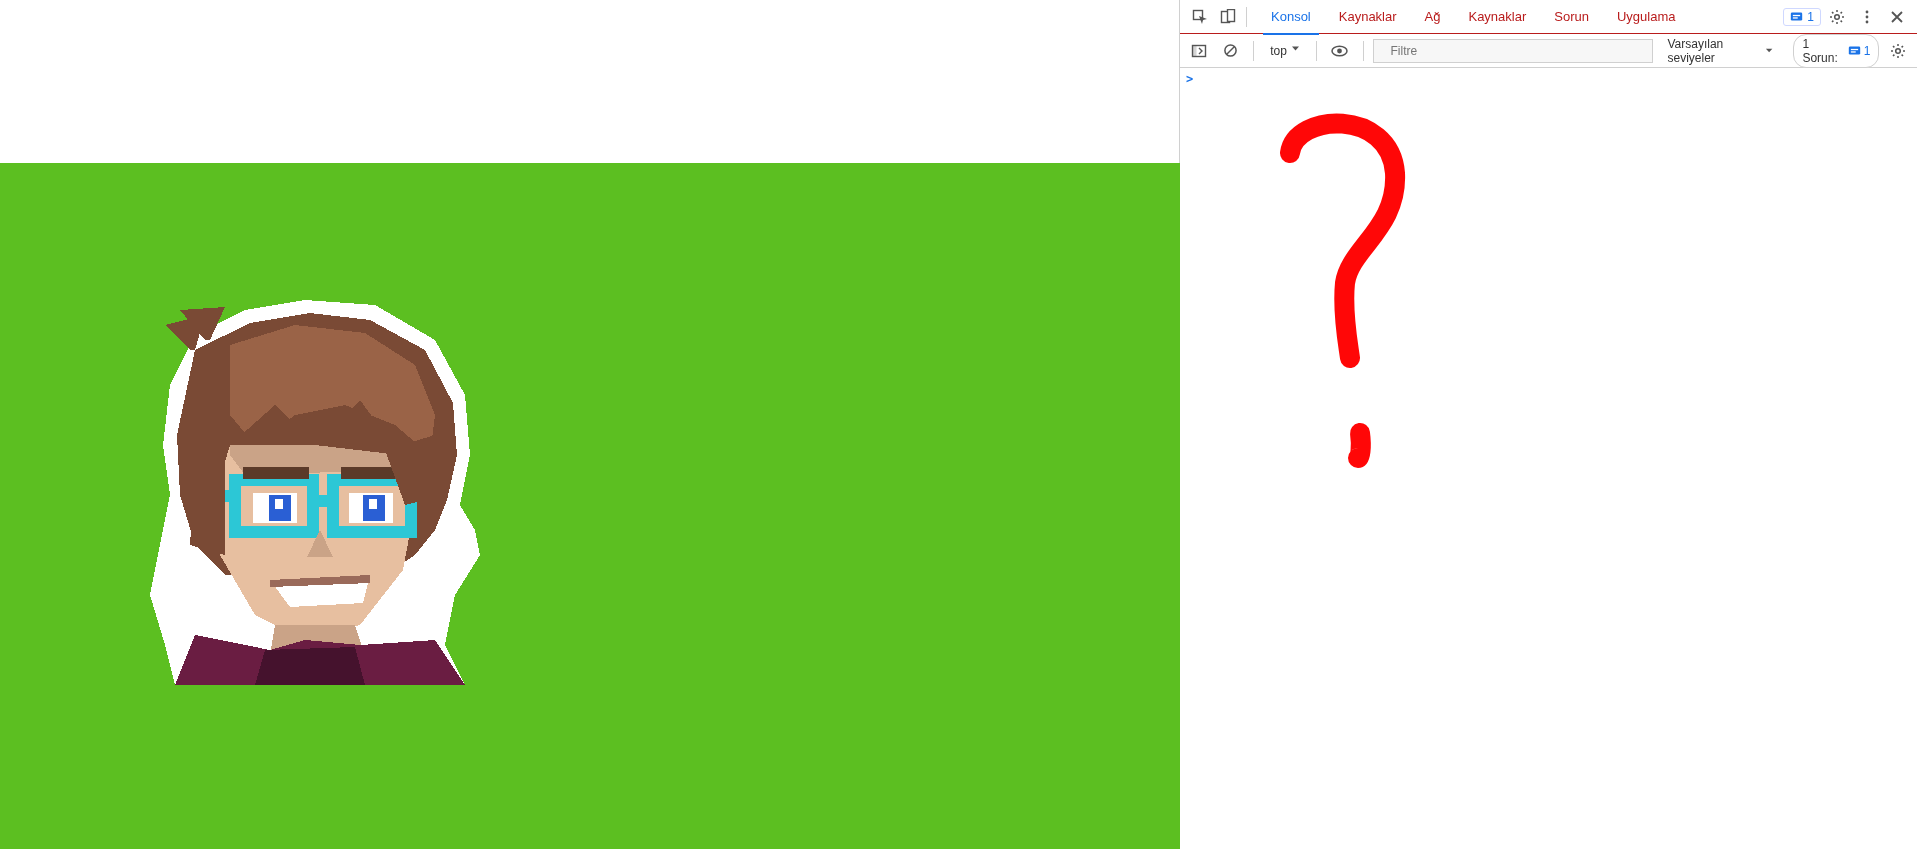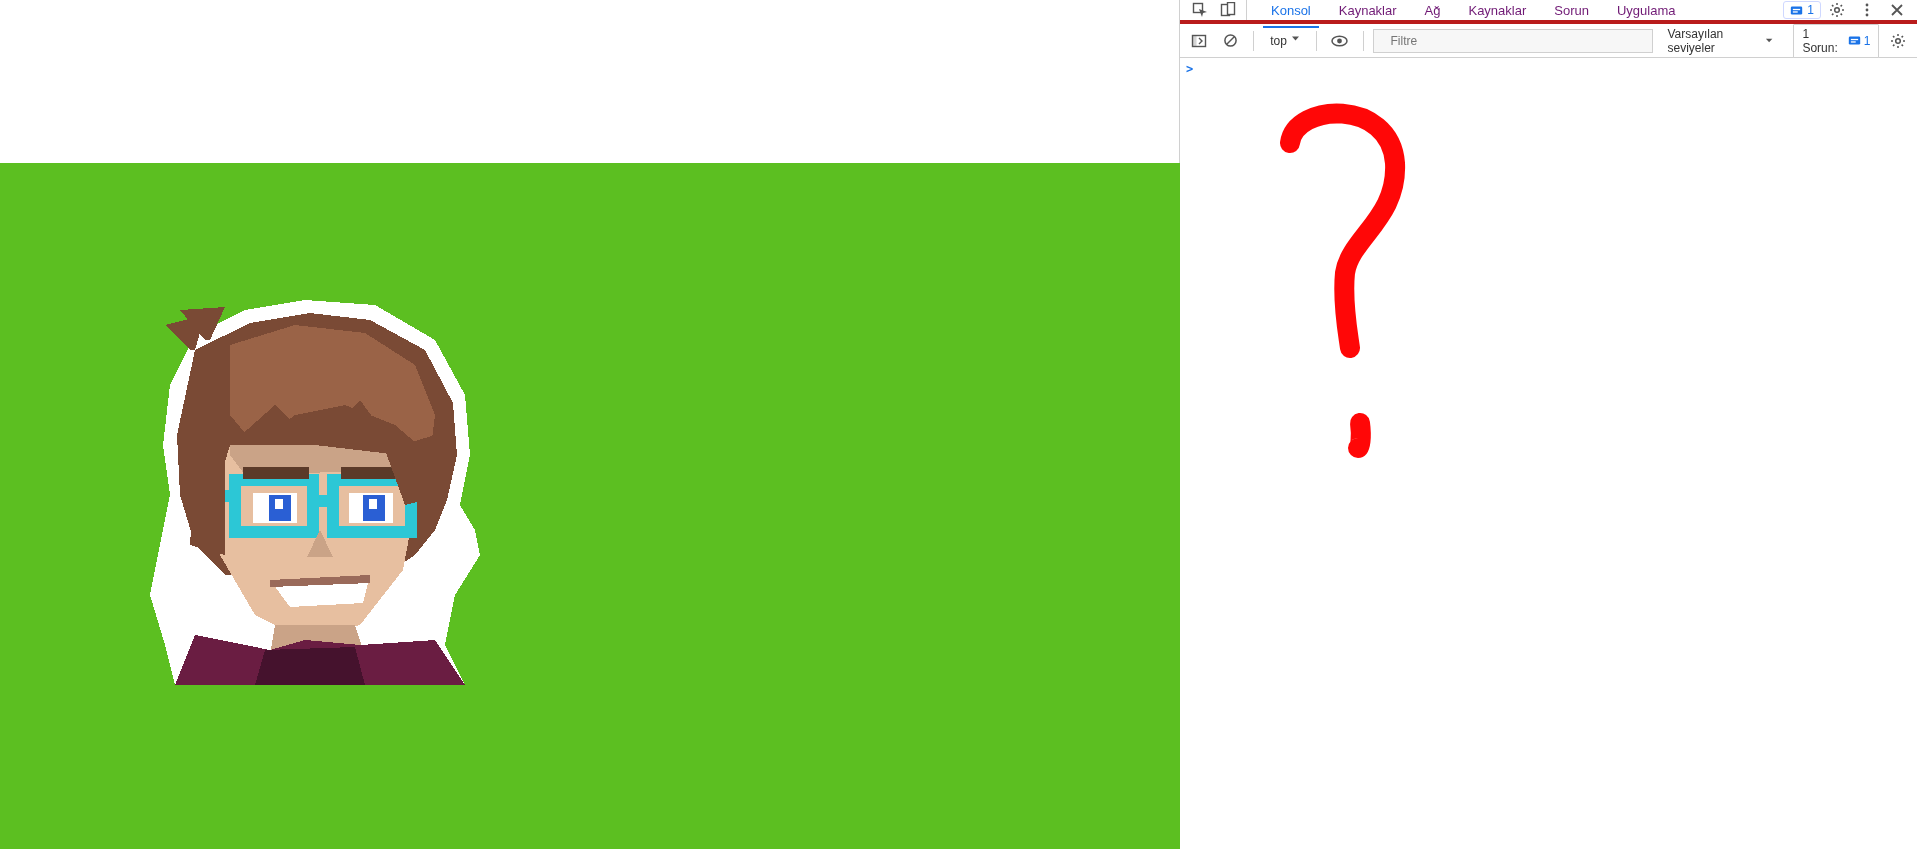--- a/index.html
+++ b/index.html
@@ -8,40 +8,40 @@
 
   
   .page-viewport { width: 1180px; height: 100%; background: #fff; position: relative; border-right: 1px solid #d0d0d0; }
   .green-panel { position: absolute; left: 0; top: 163px; width: 1180px; height: 698px; background: #5cbf21; }
   .avatar-holder { position: absolute; left: 135px; top: 295px; width: 375px; height: 395px; }
 
   
   .devtools { flex: 1; display: flex; flex-direction: column; background: #fff; position: relative; }
 
   
-  .dt-tabs-row { display: flex; align-items: center; height: 24px; border-bottom: 4px solid #b91c1c; padding: 0 6px; gap: 0; justify-content: flex-end; }
+  .dt-tabs-row { display: flex; align-items: center; height: 34px; border-bottom: 1px solid #b91c1c; padding: 0 6px; gap: 0; justify-content: flex-end; }
   .dt-icon { width: 28px; height: 28px; display: flex; align-items: center; justify-content: center; cursor: pointer; border-radius: 3px; }
   .dt-sep { width: 1px; height: 20px; background: #d0d0d0; margin: 0 4px; }
   .dt-tabs { display: flex; align-items: stretch; height: 34px; margin-left: 6px; }
-  .dt-tab { padding: 0 14px; display: flex; align-items: center; cursor: pointer; color: #701a75; position: relative; font-size: 13px; }
+  .dt-tab { padding: 0 14px; display: flex; align-items: center; cursor: pointer; color: #b91c1c; position: relative; font-size: 13px; }
   .dt-tab.active { color: #1a73e8; }
   .dt-tab.active::after { content: ""; position: absolute; left: 6px; right: 6px; bottom: -1px; height: 2px; background: #1a73e8; }
   .dt-right-icons { margin-left: auto; display: flex; align-items: center; gap: 2px; }
   .dt-overflow { width: 24px; }
 
   .issue-chip { display: flex; align-items: center; gap: 4px; border: 1px solid #cfd8ff; background: #fff; color: #1a73e8; padding: 1px 6px; border-radius: 3px; font-size: 12px; cursor: pointer; }
   .issue-chip svg { width: 13px; height: 13px; }
 
   
   .dt-console-bar { display: flex; align-items: center; height: 34px; border-bottom: 1px solid #d0d0d0; padding: 0 6px; gap: 6px; }
   .ctx-sel { display: flex; gap: 4px; padding: 2px 6px; border-radius: 3px; cursor: pointer; color: #333; }
   .filter-input { flex: 0 0 280px; height: 24px; border: 1px solid #d0d0d0; background: #f7f7f7; padding: 0 16px; font-size: 12px; }
   .levels-sel { display: flex; align-items: center; gap: 0; padding: 2px 8px; border-radius: 3px; cursor: pointer; color: #333; }
   .spacer-flex { flex: 1; }
-  .issue-pill { display: flex; align-items: center; gap: 6px; border: 1px solid #d0d0d0; background: #fff; padding: 2px 8px; border-radius: 1px; cursor: pointer; color: #333; }
+  .issue-pill { display: flex; align-items: center; gap: 6px; border: 1px solid #d0d0d0; background: #fff; padding: 2px 8px; border-radius: 13px; cursor: pointer; color: #333; }
   .mini-blue { display: flex; align-items: center; gap: 3px; color: #1a73e8; }
   .mini-blue svg { width: 13px; height: 13px; }
 
   
   .dt-console { flex: 1; background: #fff; position: relative; overflow: hidden; }
   .prompt-row { display: flex; align-items: flex-start; padding: 4px 6px; }
   .prompt-caret { color: #1a73e8; font-weight: bold; margin-right: 6px; font-family: monospace; }
 
   .annotation { position: absolute; left: 40px; top: 30px; width: 220px; height: 420px; pointer-events: none; }
 

